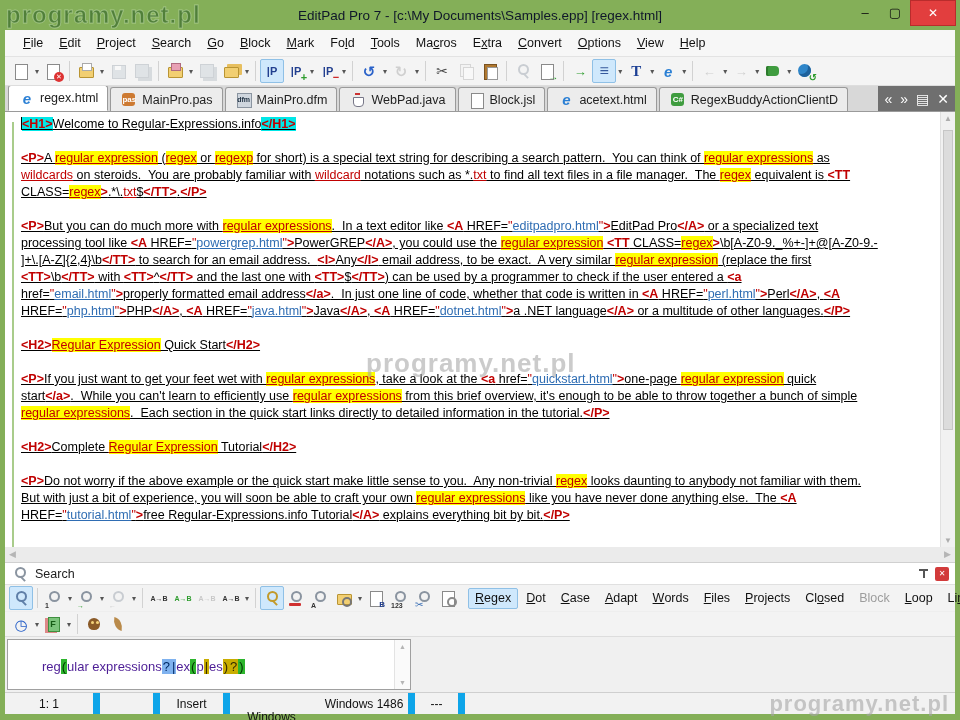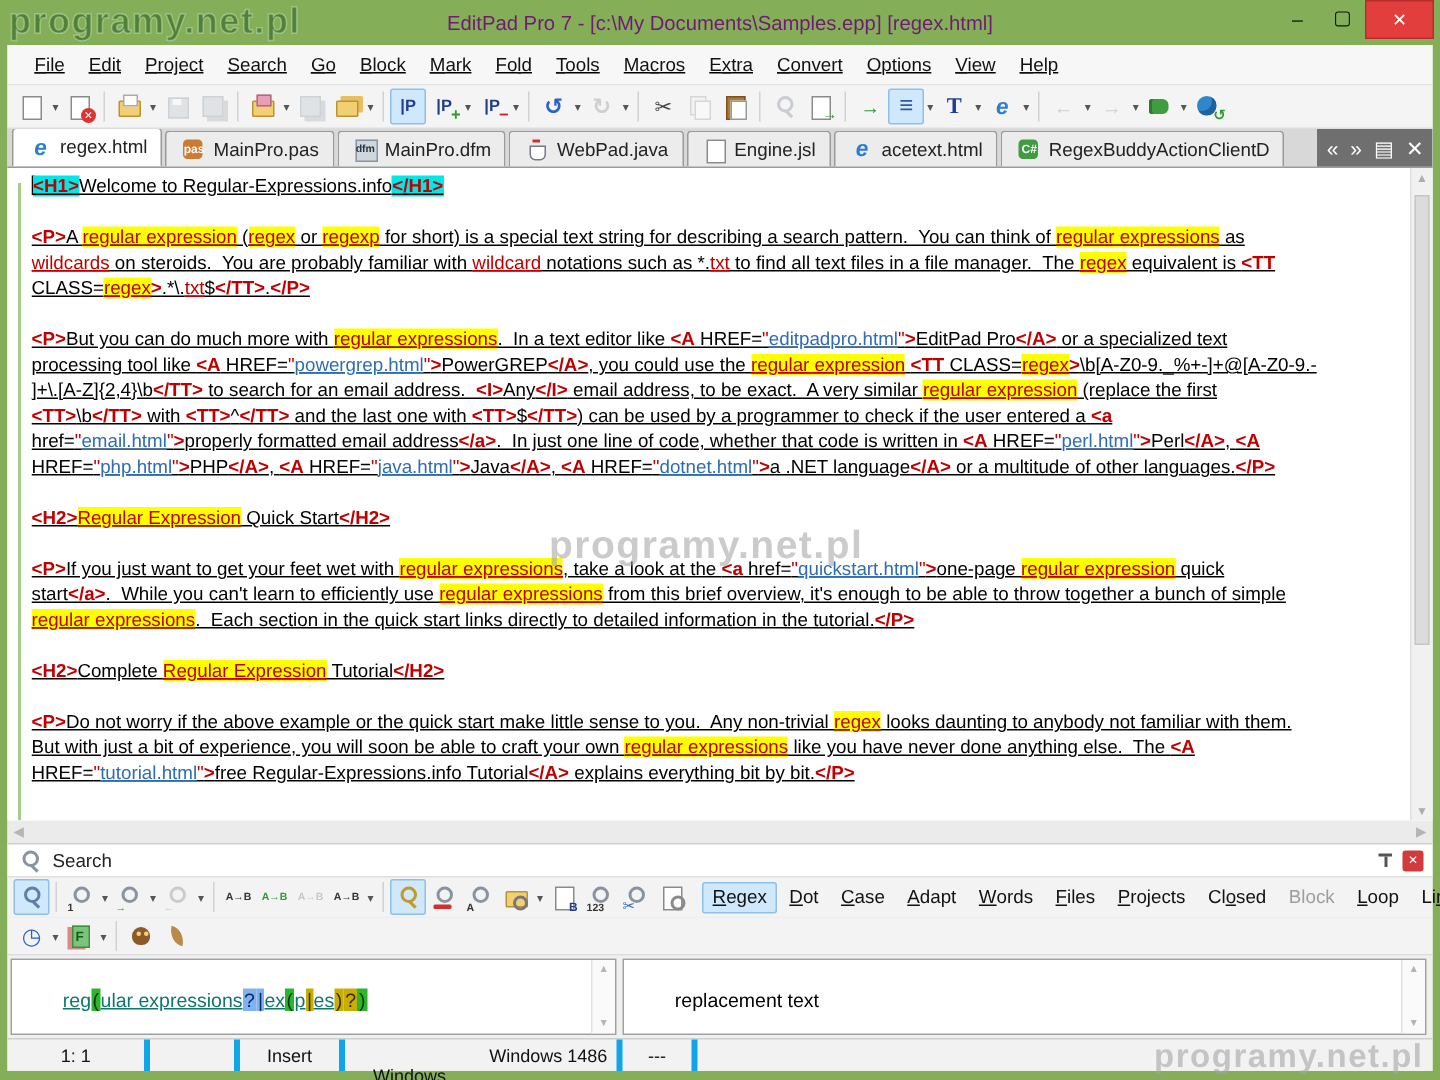--- a/index.html
+++ b/index.html
@@ -1,28 +1,28 @@
 <!DOCTYPE html>
 <html><head>
 <meta charset="utf-8">
 <style>
   *{margin:0;padding:0;box-sizing:border-box;}
   html,body{width:960px;height:720px;overflow:hidden;font-family:"Liberation Sans","DejaVu Sans",sans-serif;}
   .window{position:absolute;inset:0;background:#84af58;}
   
   .titlebar{position:absolute;top:0;left:0;right:0;height:30px;display:flex;align-items:center;}
   .tb-watermark{position:absolute;left:6px;top:1px;font-size:24px;font-weight:bold;color:rgba(20,70,20,.45);letter-spacing:1px;-webkit-text-stroke:1px rgba(235,255,225,.35);}
-  .tb-title{flex:1;text-align:center;font-size:13.5px;color:#701a75;}
+  .tb-title{flex:1;text-align:center;font-size:13.5px;color:#0f172a;}
   .tb-controls{position:absolute;right:4px;top:0;display:flex;align-items:flex-start;}
   .tb-btn{width:30px;height:24px;display:flex;align-items:center;justify-content:center;font-size:13px;color:#111;}
   .tb-btn.closebtn{width:46px;height:26px;background:#e23e3e;color:#fff;font-size:12px;box-shadow:inset 0 0 0 1px #b92c2c;}
   
   .client{position:absolute;left:5px;right:5px;top:30px;bottom:6px;background:#fff;display:flex;flex-direction:column;}
   
-  .menubar{height:27px;background:#f7f7f7;border-bottom:1px solid #e3e3e3;display:flex;align-items:center;padding-left:10px;text-decoration:underline;}
+  .menubar{height:27px;background:#f7f7f7;border-bottom:1px solid #e3e3e3;display:flex;align-items:center;padding-left:10px;}
   .menu-item{padding:3px 8px;font-size:12.5px;color:#111;}
   u{text-decoration:underline;}
   
   .toolbar{height:29px;background:#f4f4f4;border-bottom:1px solid #ddd;display:flex;align-items:center;padding-left:4px;}
   .tbtn{height:24px;min-width:24px;display:flex;align-items:center;justify-content:center;border:1px solid transparent;border-radius:2px;}
   .tbtn.active{background:#cfe8fc;border-color:#8fc0e6;}
   .tbtn.disabled{opacity:.4;}
   .dd{font-size:8px;color:#555;padding:0 2px;align-self:center;}
   .tsep{width:1px;height:20px;background:#d2d2d2;margin:0 4px;}
   
@@ -125,27 +125,27 @@
   .opt.disabled{color:#9d9d9d;}
   .s-fields{height:56px;background:#f0f0f0;display:flex;flex:none;border-top:1px solid #ddd;}
   .f-label{width:58px;padding:8px 4px 0 8px;font-size:12.5px;color:#111;flex:none;}
   .f-label.r{width:62px;padding-left:10px;}
   .f-box{margin:2px 2px;background:#fff;border:1px solid #a0a0a0;position:relative;font-size:13px;padding:4px 20px 0 5px;white-space:pre;overflow:hidden;}
   .f-box.search{width:404px;flex:none;}
   .f-box.repl{flex:1;margin-right:4px;}
   .f-scroll{position:absolute;right:0;top:0;bottom:0;width:16px;border-left:1px solid #e3e3e3;background:#fafafa;}
   .f-scroll .up,.f-scroll .dn{position:absolute;left:0;right:0;text-align:center;color:#b5b5b5;font-size:7px;}
   .f-scroll .up{top:3px;} .f-scroll .dn{bottom:3px;}
-  .rx-p{color:#0f766e;text-decoration:underline;}
+  .rx-p{color:#4c1d95;}
   .rx-g{background:#2db52d;color:#063;padding:0 1px;color:#003300;}
   .rx-b{background:#7fb2ef;padding:0 1px;color:#002a66;}
   .rx-y{background:#c9ad00;padding:0 1px;color:#332a00;}
   
   .statusbar{height:22px;background:#f2f2f2;border-top:1px solid #cfcfcf;display:flex;align-items:stretch;position:relative;flex:none;}
-  .sb-cell{border-right:4px solid #0ea5e9;display:flex;align-items:center;justify-content:center;font-size:12px;color:#111;flex:none;}
+  .sb-cell{border-right:7px solid #0ea5e9;display:flex;align-items:center;justify-content:center;font-size:12px;color:#111;flex:none;}
   .sb-cell:nth-child(1){width:95px;}
   .sb-cell:nth-child(2){width:60px;}
   .sb-cell:nth-child(3){width:70px;}
   .sb-cell:nth-child(4){width:90px;margin-top:24px;}
   .sb-cell:nth-child(5){width:95px;}
   .sb-cell:nth-child(6){width:50px;}
   .sb-watermark{position:absolute;right:6px;top:-2px;font-size:22px;font-weight:bold;color:rgba(165,165,165,.6);letter-spacing:1px;}
 </style>
 </head>
 <body>
@@ -330,21 +330,21 @@
             <span class="gl">dfm</span>
           </span>
           <span>MainPro.dfm</span>
         </div>
         <div class="tab">
           <span class="ic ic-java"></span>
           <span>WebPad.java</span>
         </div>
         <div class="tab">
           <span class="ic ic-page"></span>
-          <span>Engine.jsl</span>
+          <span>Block.jsl</span>
         </div>
         <div class="tab">
           <span class="ic ic-ie">
             <span class="gl">e</span>
           </span>
           <span>acetext.html</span>
         </div>
         <div class="tab">
           <span class="ic ic-csharp">
             <span class="gl">C#</span>
@@ -502,27 +502,20 @@
       </div>
 
     <div class="s-fields">
       <div class="f-box search">
         <span id="rx-tokens"><span class="rx-p">reg</span><span class="rx-g">(</span><span class="rx-p">ular expressions</span><span class="rx-b">?</span><span class="rx-b">|</span><span class="rx-p">ex</span><span class="rx-g">(</span><span class="rx-p">p</span><span class="rx-y">|</span><span class="rx-p">es</span><span class="rx-y">)</span><span class="rx-y">?</span><span class="rx-g">)</span></span>
         <div class="f-scroll">
           <div class="up">▲</div>
           <div class="dn">▼</div>
         </div>
       </div>
-      <div class="f-box repl">
-        <span>replacement text</span>
-        <div class="f-scroll">
-          <div class="up">▲</div>
-          <div class="dn">▼</div>
-        </div>
-      </div>
     </div>
 
     <div class="statusbar">
       <div class="sb-cell">1: 1</div>
         <div class="sb-cell"></div>
         <div class="sb-cell">Insert</div>
         <div class="sb-cell">Windows</div>
         <div class="sb-cell">Windows 1486</div>
         <div class="sb-cell">---</div>
         <div class="sb-watermark">programy.net.pl</div>

